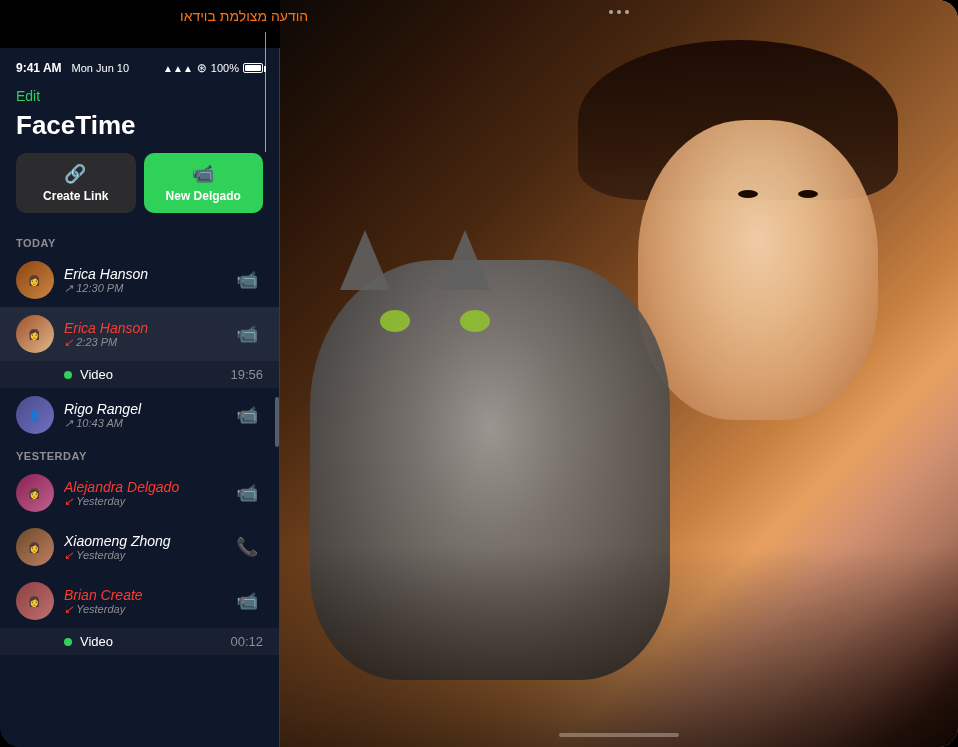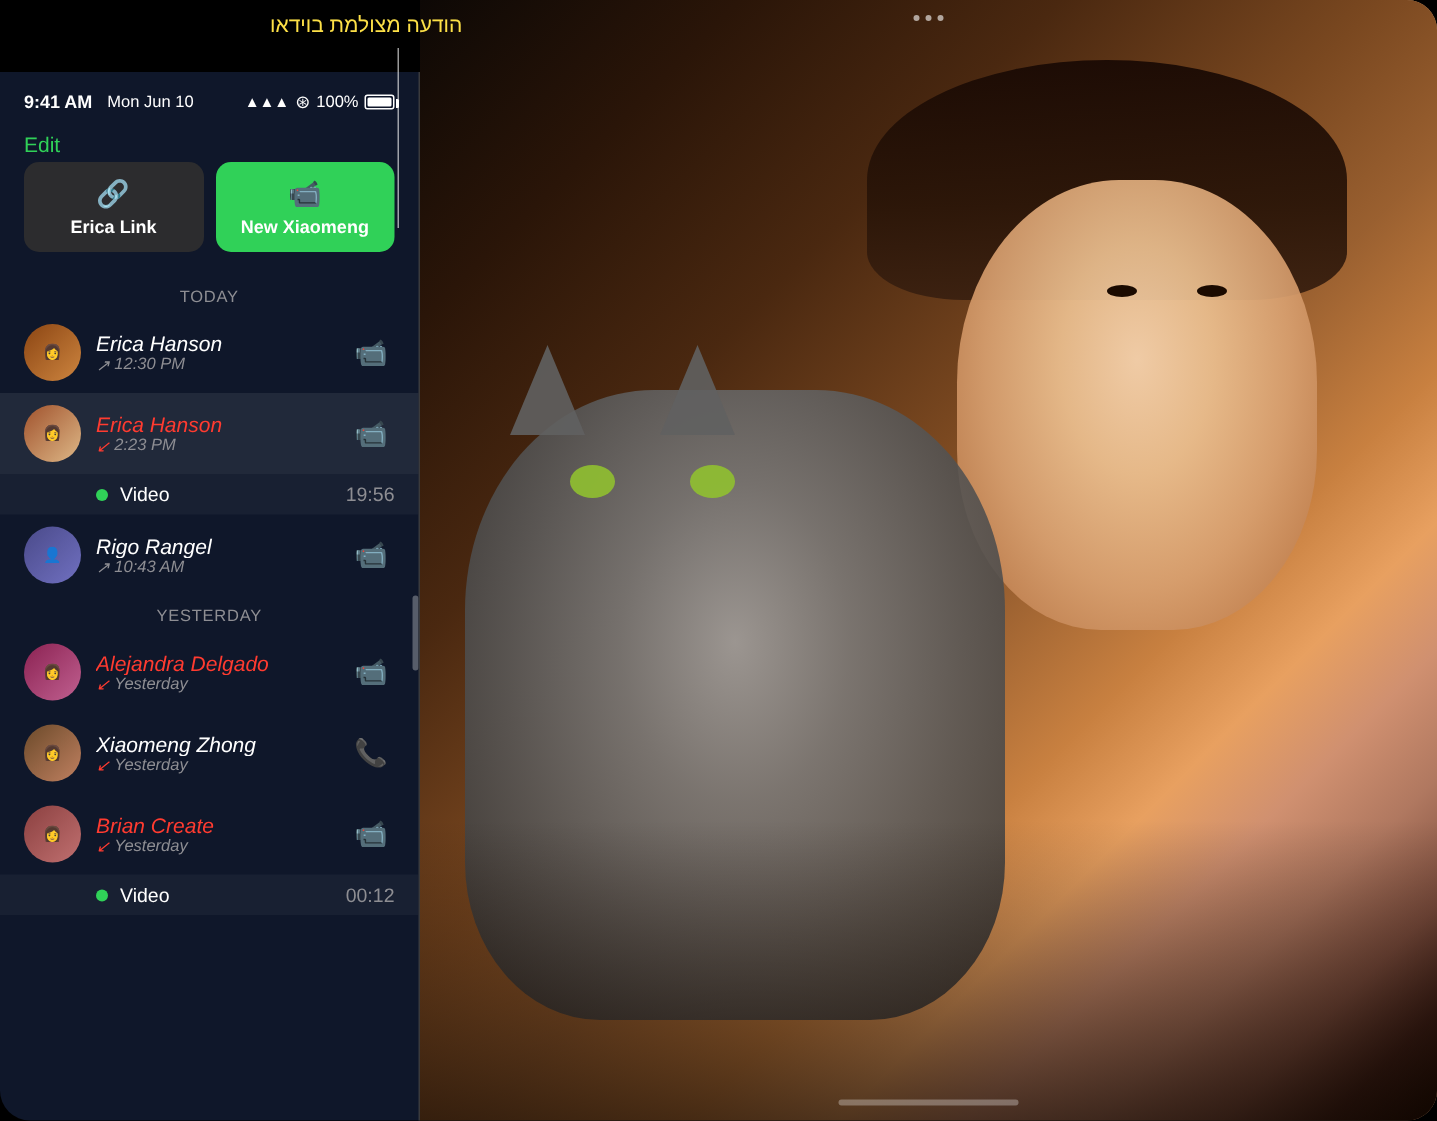--- a/index.html
+++ b/index.html
@@ -124,25 +124,24 @@
     }
 
     .btn-label {
       font-size: 12px;
       font-weight: 600;
     }
 
     
     .section-header {
       font-size: 11px;
-      font-weight: 400;
+      font-weight: 700;
       color: #8e8e93;
       padding: 8px 16px 4px;
       letter-spacing: 0.5px;
-      text-align: center;
     }
 
     
     .call-item {
       display: flex;
       align-items: center;
       padding: 8px 16px;
       cursor: pointer;
       position: relative;
     }
@@ -239,21 +238,21 @@
       color: #8e8e93;
     }
 
     
     .annotation {
       position: absolute;
       top: 8px;
       left: 180px;
       z-index: 30;
       font-size: 14px;
-      color: #fde047;
+      color: #f97316;
       font-weight: 500;
       direction: rtl;
       text-align: left;
       pointer-events: none;
     }
 
     .annotation-line {
       position: absolute;
       top: 32px;
       left: 265px;
@@ -411,30 +410,31 @@
         <div class="battery-icon">
             <div class="battery-fill"></div>
           </div>
       </div>
     </div>
 
     
     <button class="edit-btn">Edit</button>
 
     
+    <h1 class="app-title">FaceTime</h1>
 
     
     <div class="action-buttons">
       <button class="btn-create-link">
         <span class="btn-icon">🔗</span>
-        <span class="btn-label">Erica Link</span>
+        <span class="btn-label">Create Link</span>
       </button>
       <button class="btn-new-facetime">
         <span class="btn-icon">📹</span>
-        <span class="btn-label">New Xiaomeng</span>
+        <span class="btn-label">New Delgado</span>
       </button>
     </div>
 
     
     <div class="section-header">TODAY</div>
 
     
     <div class="call-item">
       <div class="avatar avatar-erica1">
         <span style="font-size:10px;">👩</span>

